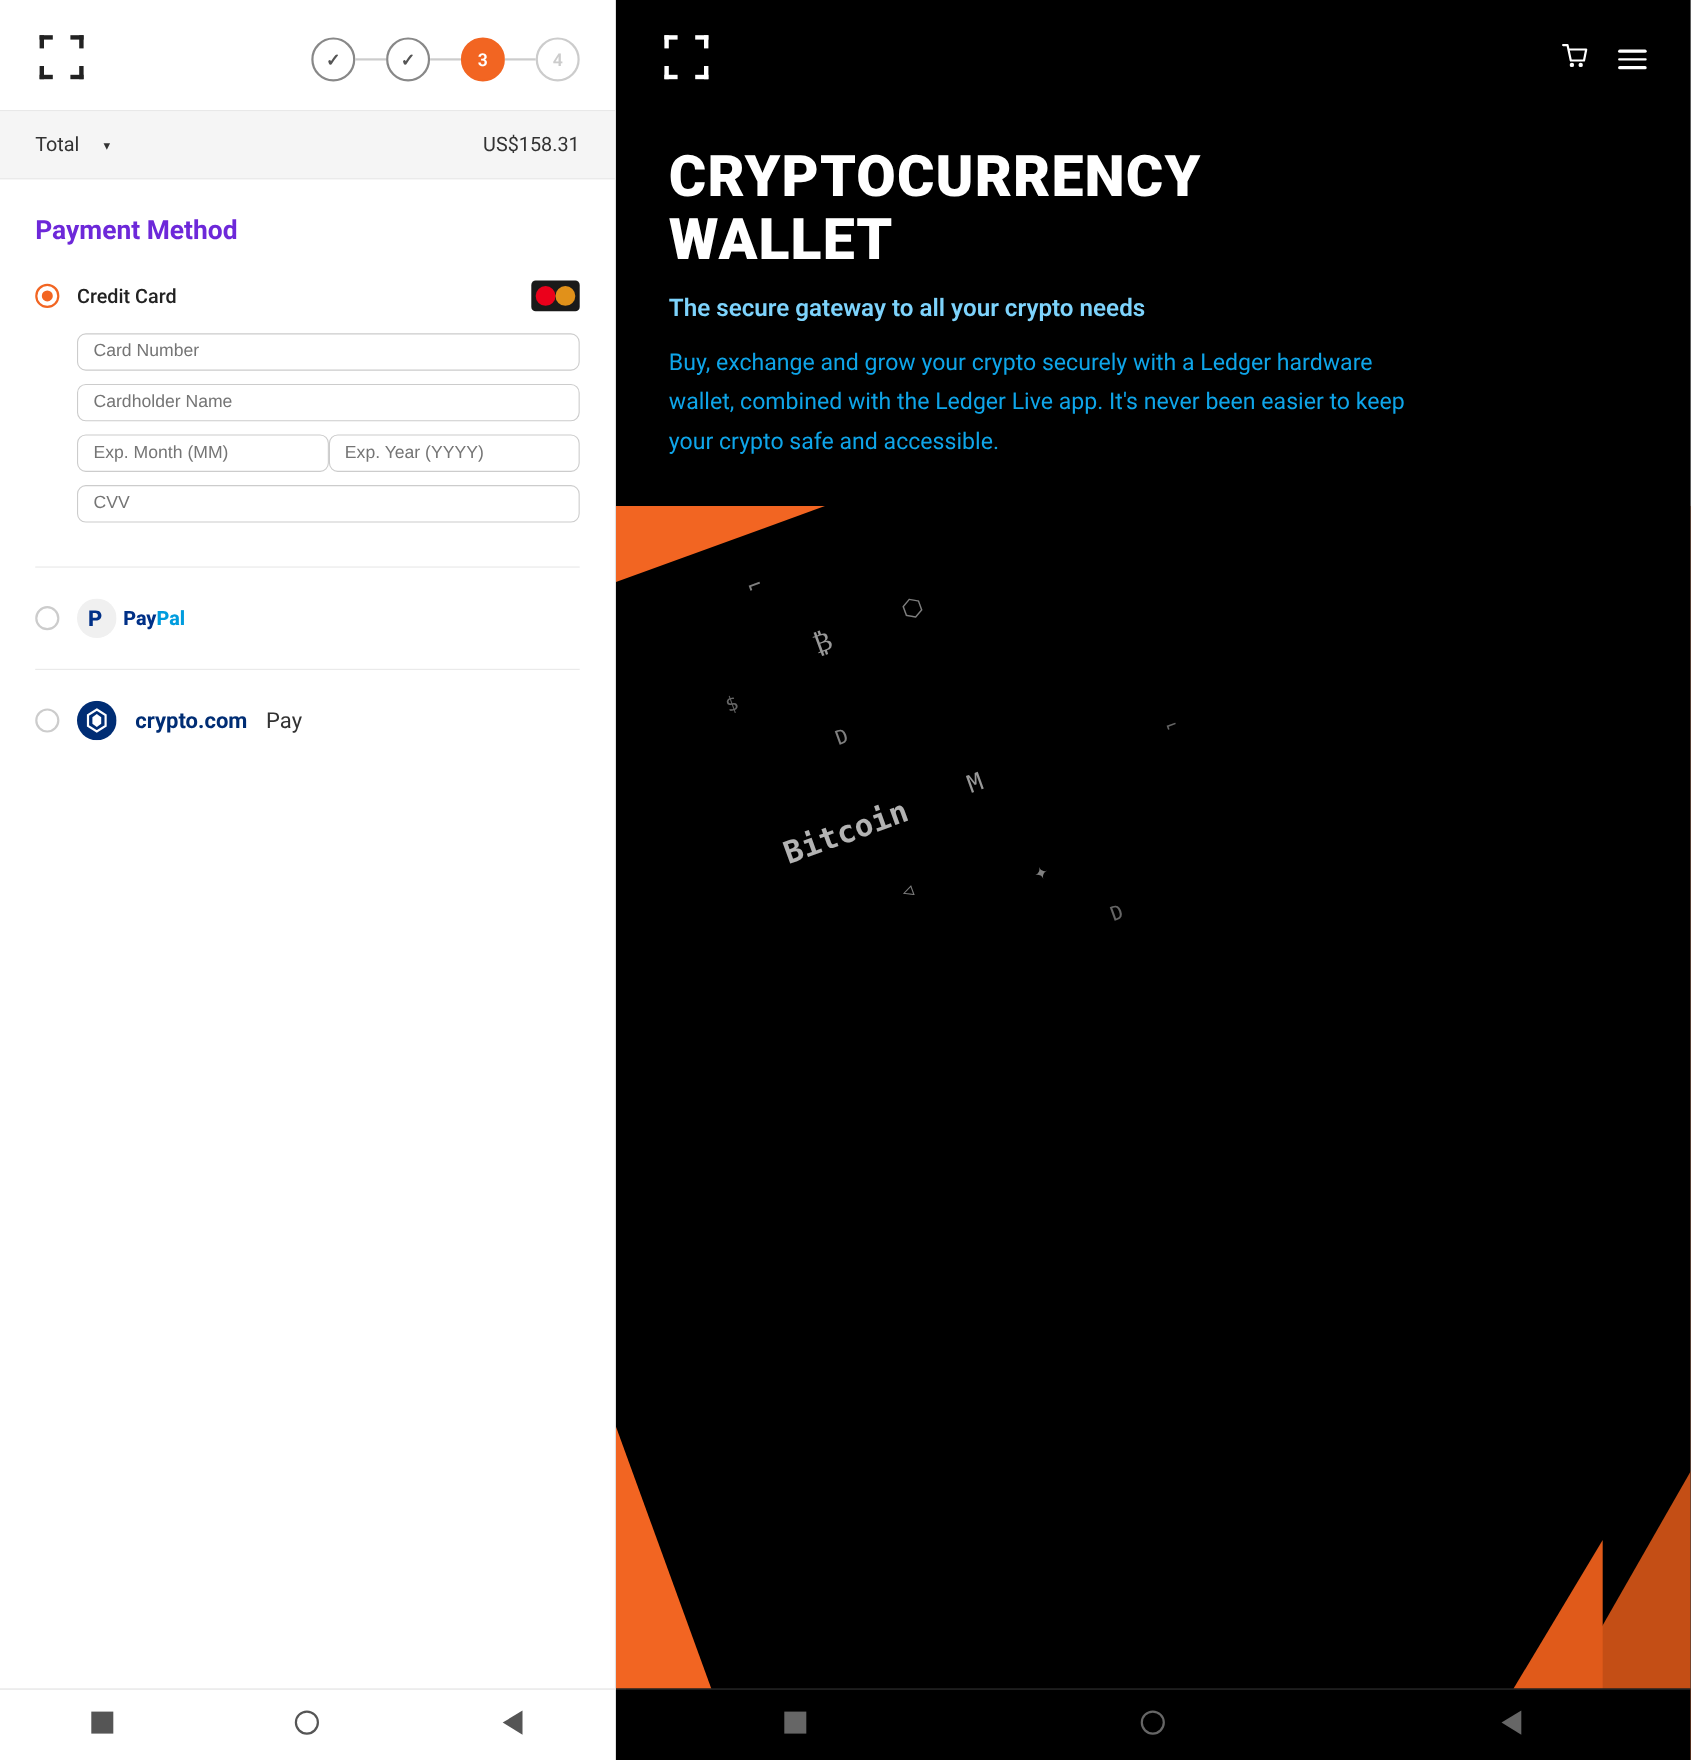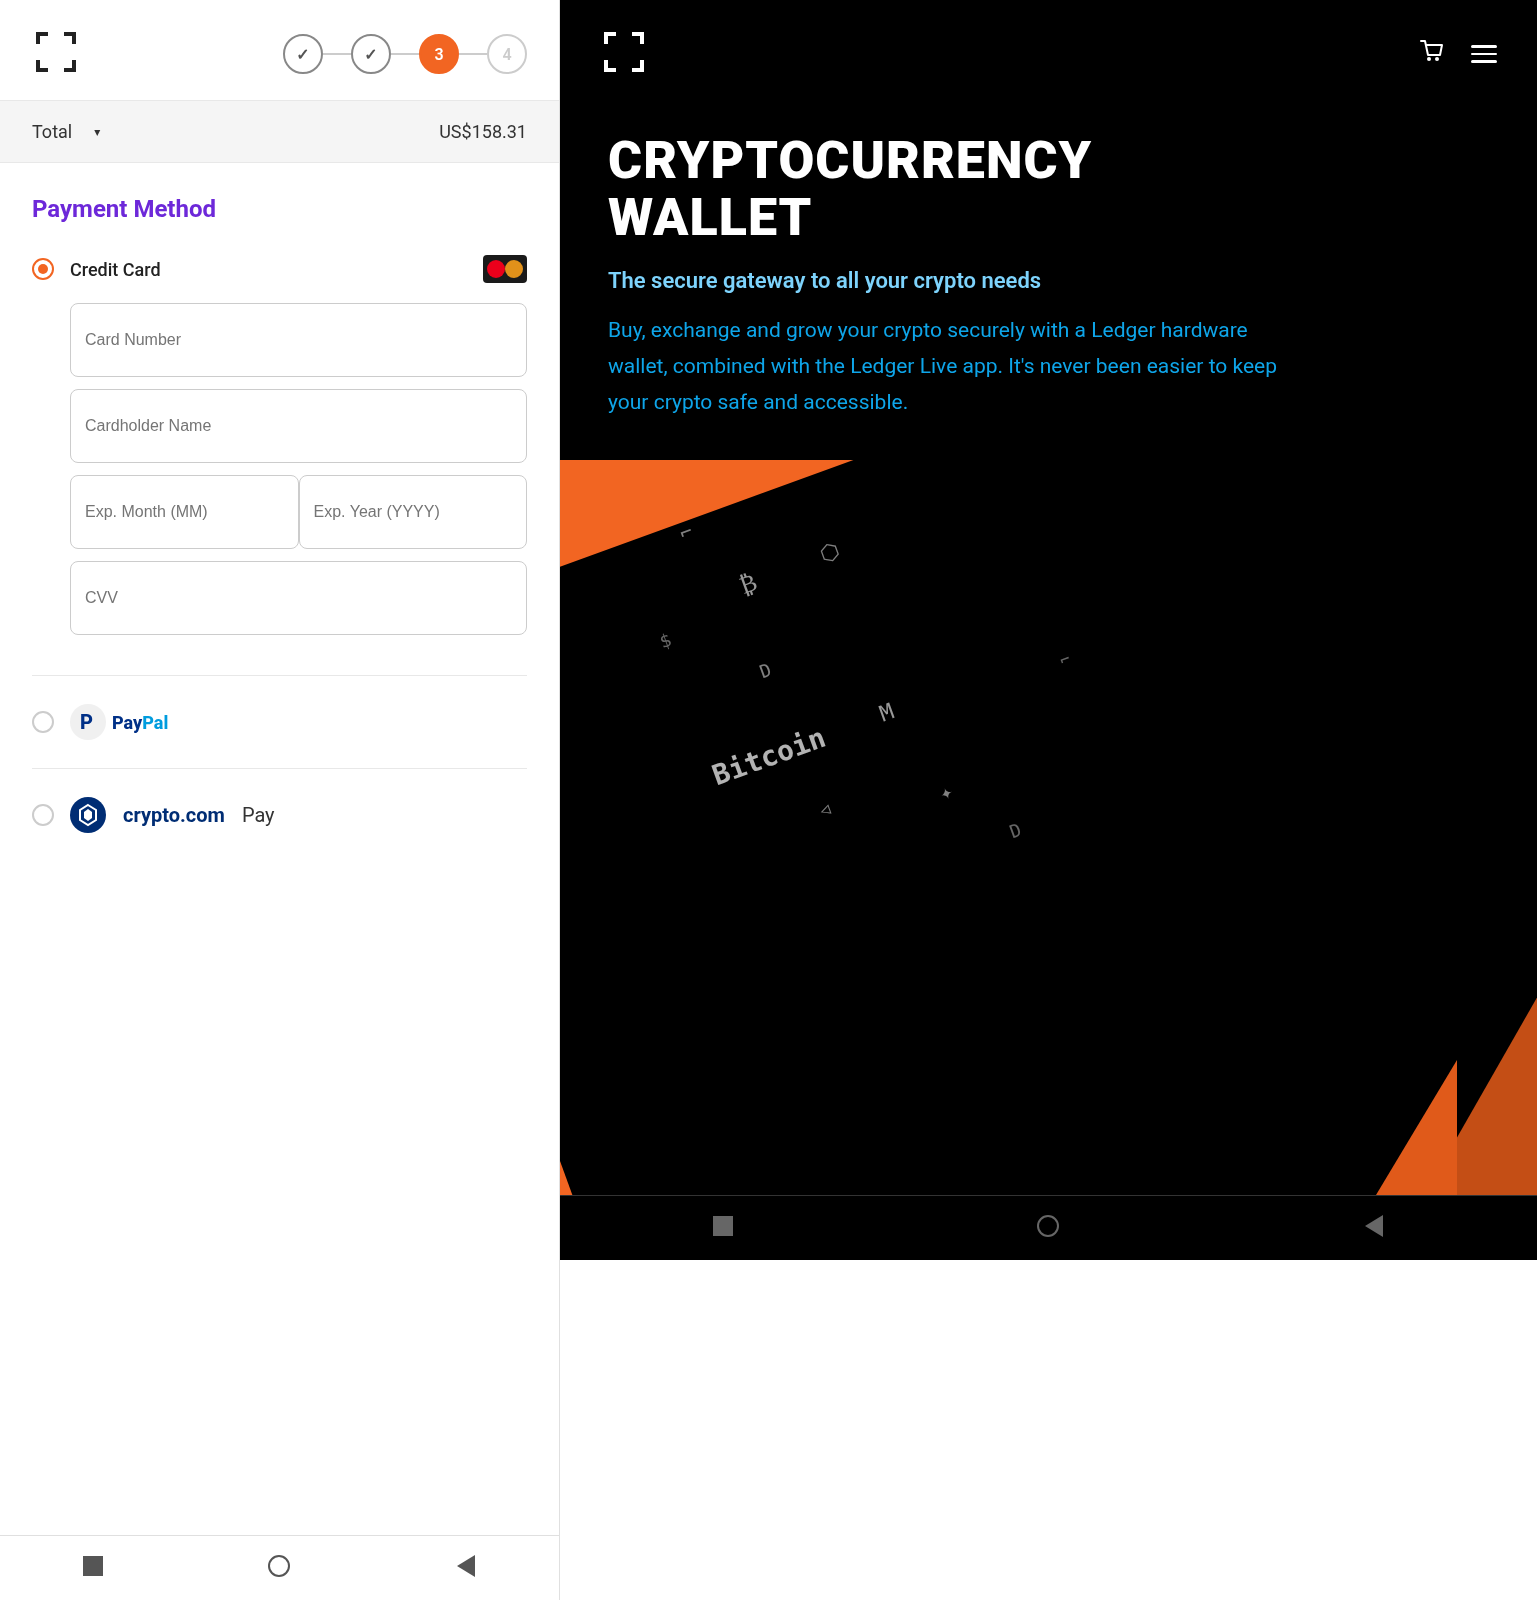--- a/index.html
+++ b/index.html
@@ -192,21 +192,21 @@
       right: 4px;
       opacity: 0.9;
     }
 
     .card-form {
       margin-left: 38px;
     }
 
     .form-input {
       width: 100%;
-      padding: 27px 14px;
+      padding: 7px 14px;
       border: 1.5px solid #ccc;
       border-radius: 8px;
       font-size: 16px;
       color: #7f1d1d;
       margin-bottom: 12px;
       outline: none;
       background: #fff;
     }
 
     .form-row {
@@ -289,21 +289,21 @@
       width: 0;
       height: 0;
       border-top: 11px solid transparent;
       border-bottom: 11px solid transparent;
       border-right: 18px solid #555;
     }
 
     
     .right-panel {
       width: 977px;
-      height: 1260px;
+      height: 1600px;
       background: #000;
       display: flex;
       flex-direction: column;
       position: relative;
       overflow: hidden;
     }
 
     .right-header {
       display: flex;
       align-items: center;

